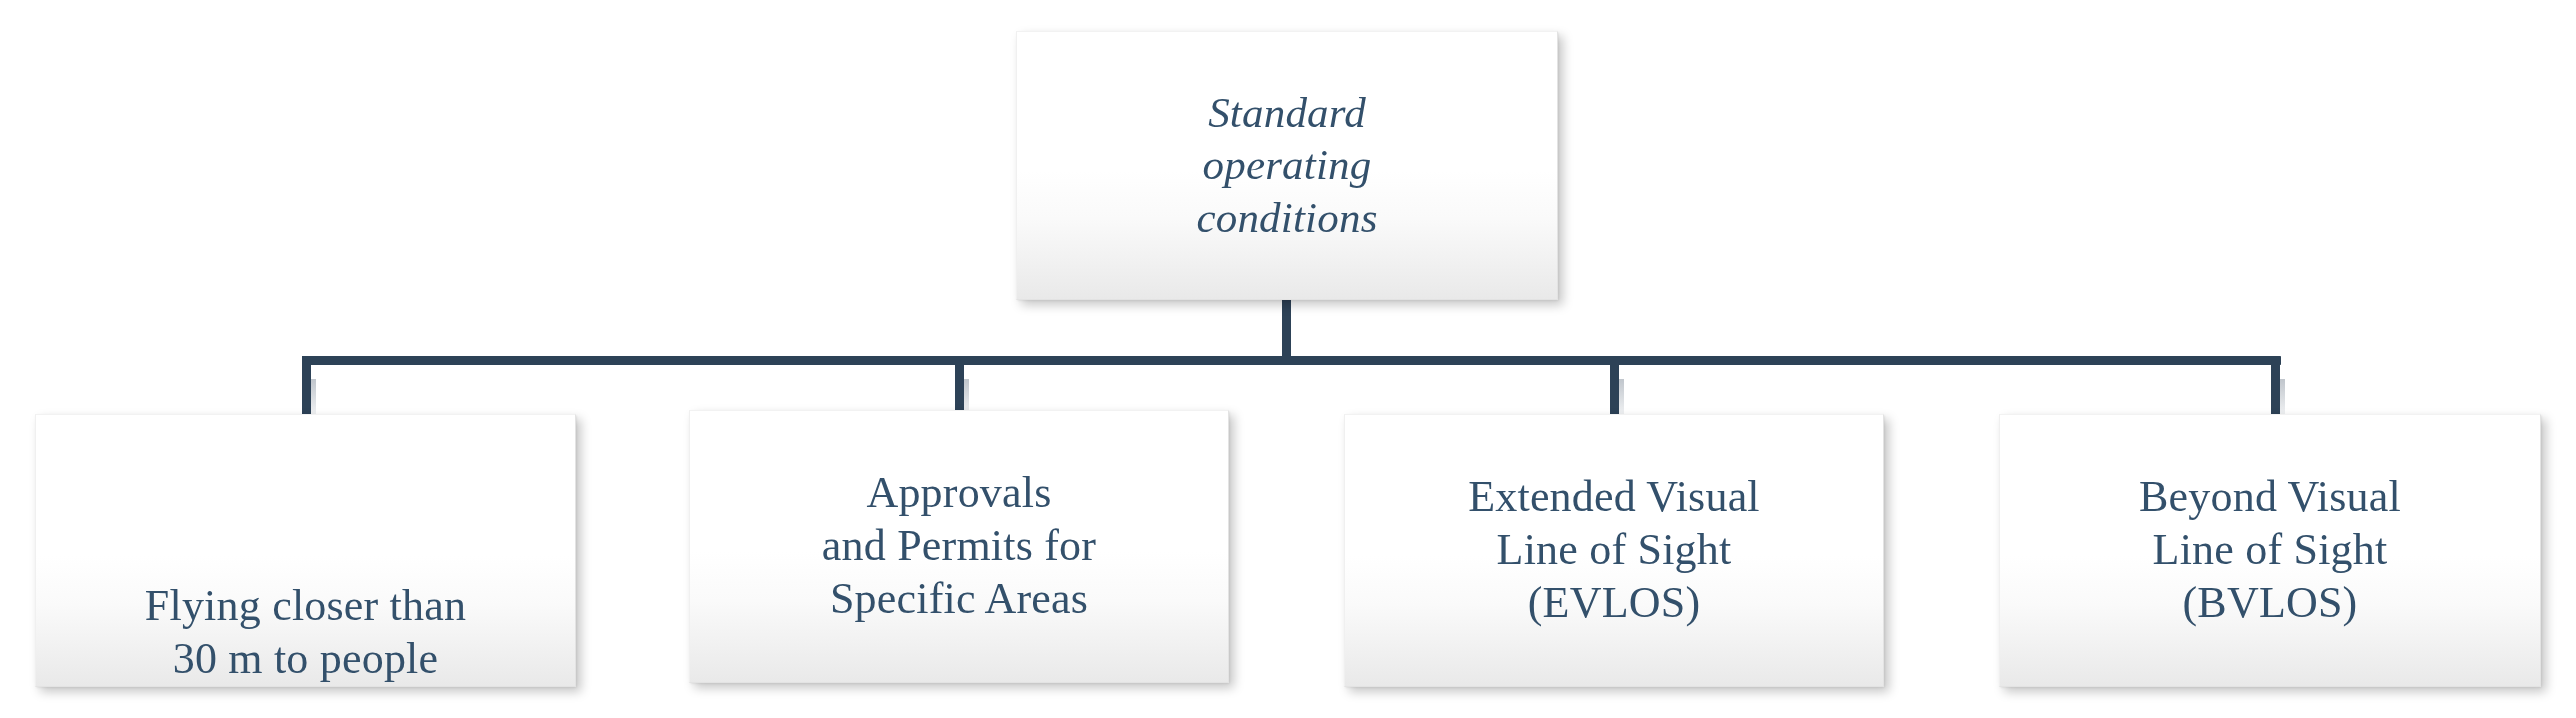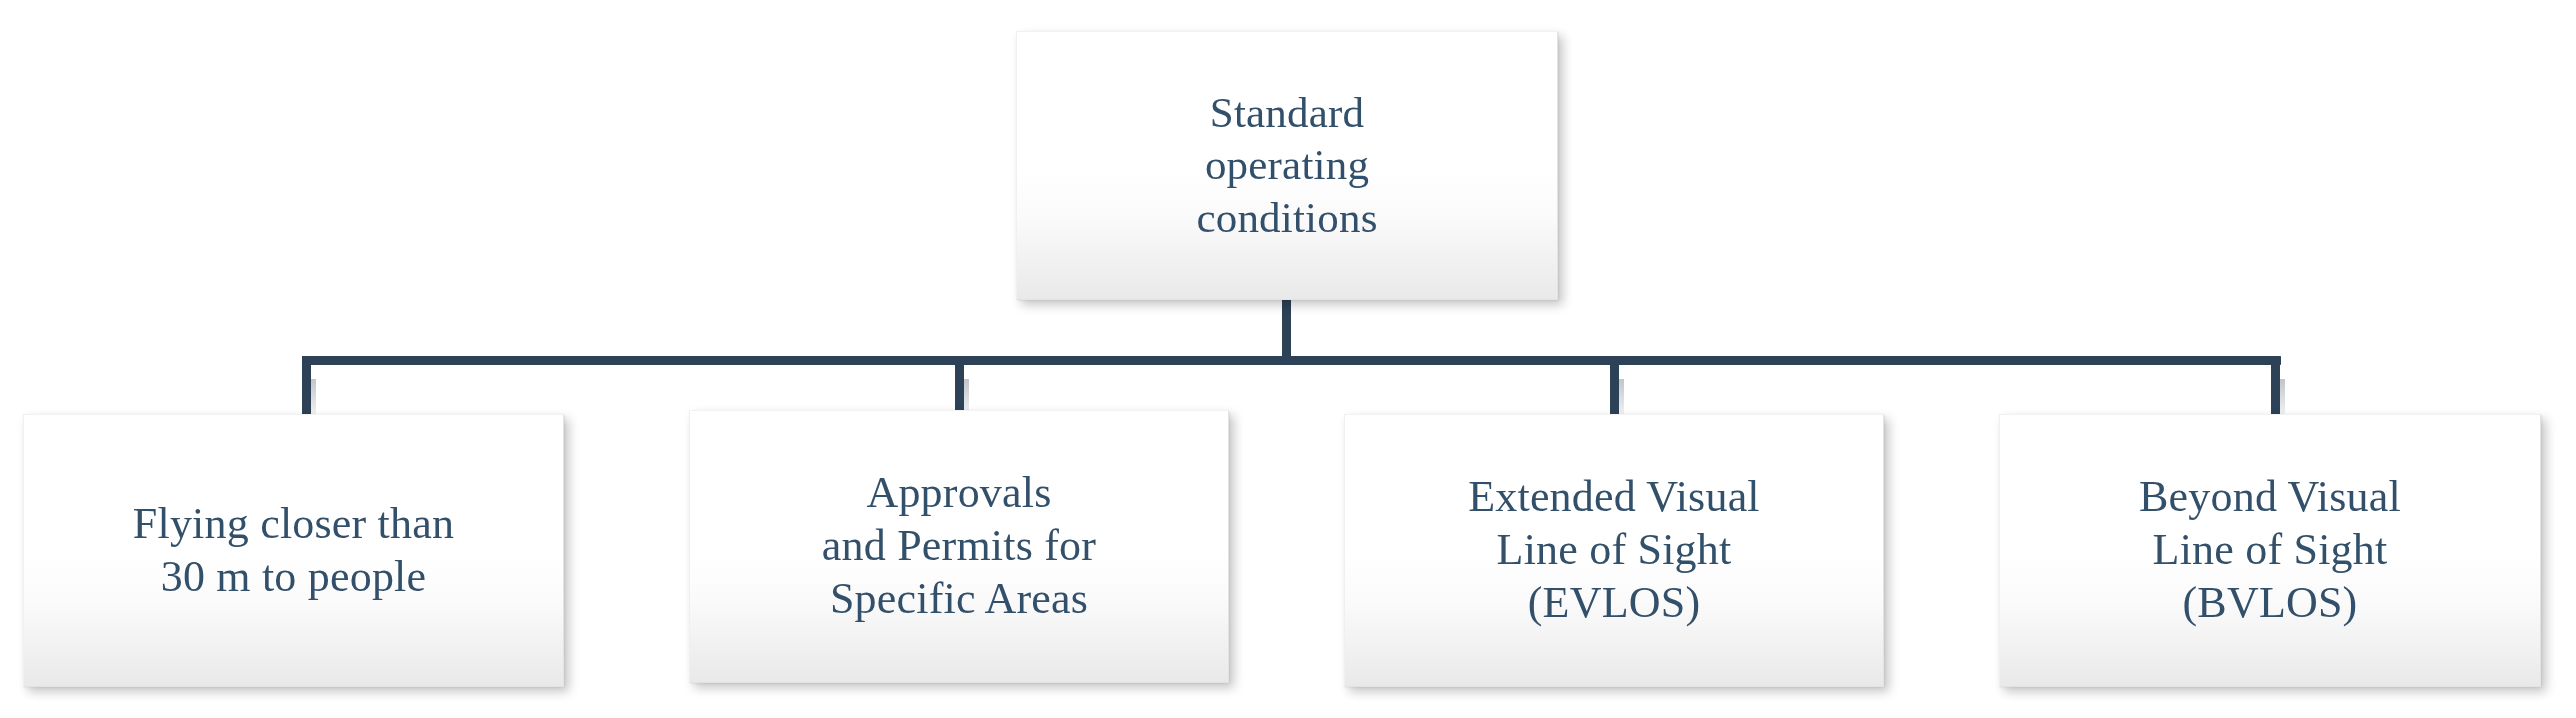--- a/index.html
+++ b/index.html
@@ -71,21 +71,21 @@
     width: 100%;
     padding: 0 10.8px;
     box-sizing: border-box;
     font-size: 43px;
     line-height: 1.20;
     letter-spacing: 0.2px;
     color: #33506b;
     white-space: pre-line;
   }
 
-  #node-root .label { font-size: 43px; line-height: 1.22; }
+  #node-root .label { font-size: 43px; line-height: 1.22; font-style: italic; }
   #node-child-0 .label { font-size: 44px; }
   #node-child-1 .label { font-size: 44px; }
   #node-child-2 .label { font-size: 44px; }
   #node-child-3 .label { font-size: 44px; }
 </style>
 </head>
 <body>
 
 <div id="canvas" style="background: rgb(255, 255, 255);">
 
@@ -95,21 +95,21 @@
   <div class="connector v" id="conn-drop-1" style="left: 955px; top: 356px; height: 60px; background: rgb(45, 66, 87);"></div>
   <div class="connector v" id="conn-drop-2" style="left: 1610px; top: 356px; height: 60px; background: rgb(45, 66, 87);"></div>
   <div class="connector v" id="conn-drop-3" style="left: 2271px; top: 356px; height: 60px; background: rgb(45, 66, 87);"></div>
 
   <div class="node" id="node-root" style="left: 1016px; top: 31px; width: 542px; height: 269px;">
     <span class="label">Standard
 operating
 conditions</span>
   </div>
 
-  <div class="node" id="node-child-0" style="left: 23px; top: 414px; width: 541px; height: 273px;">
+  <div class="node" id="node-child-0" style="left: 35px; top: 414px; width: 541px; height: 273px; align-items: flex-end;">
     <span class="label">Flying closer than
 30 m to people</span>
   </div>
 
   <div class="node" id="node-child-1" style="left: 689px; top: 410px; width: 540px; height: 273px;">
     <span class="label">Approvals
 and Permits for
 Specific Areas</span>
   </div>
 

